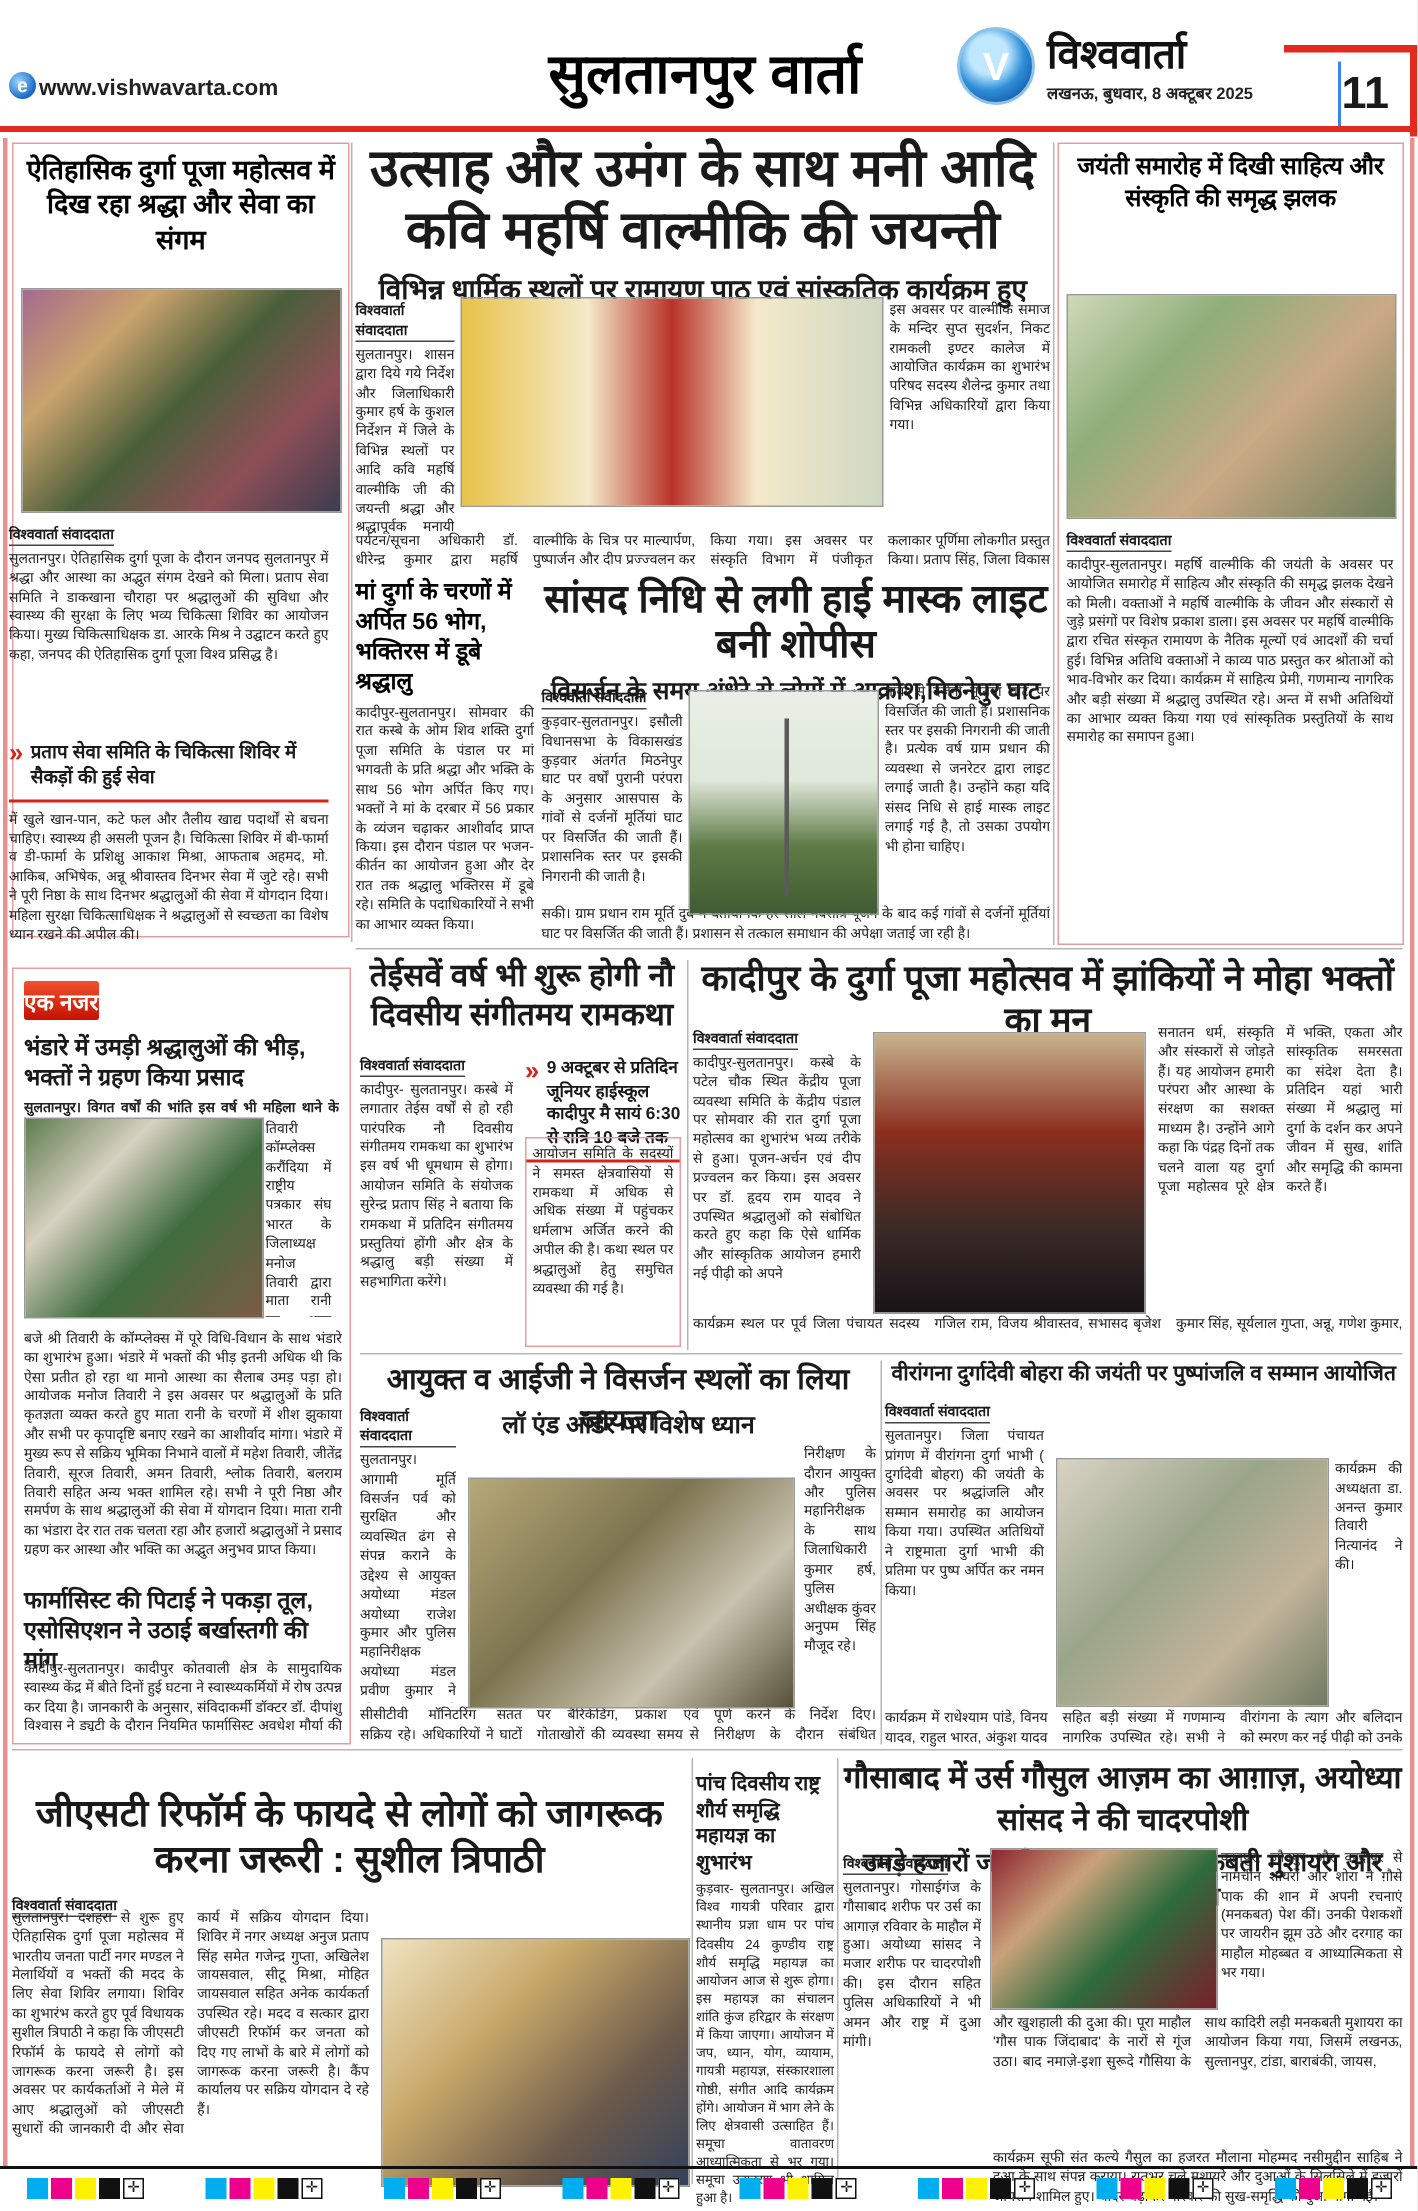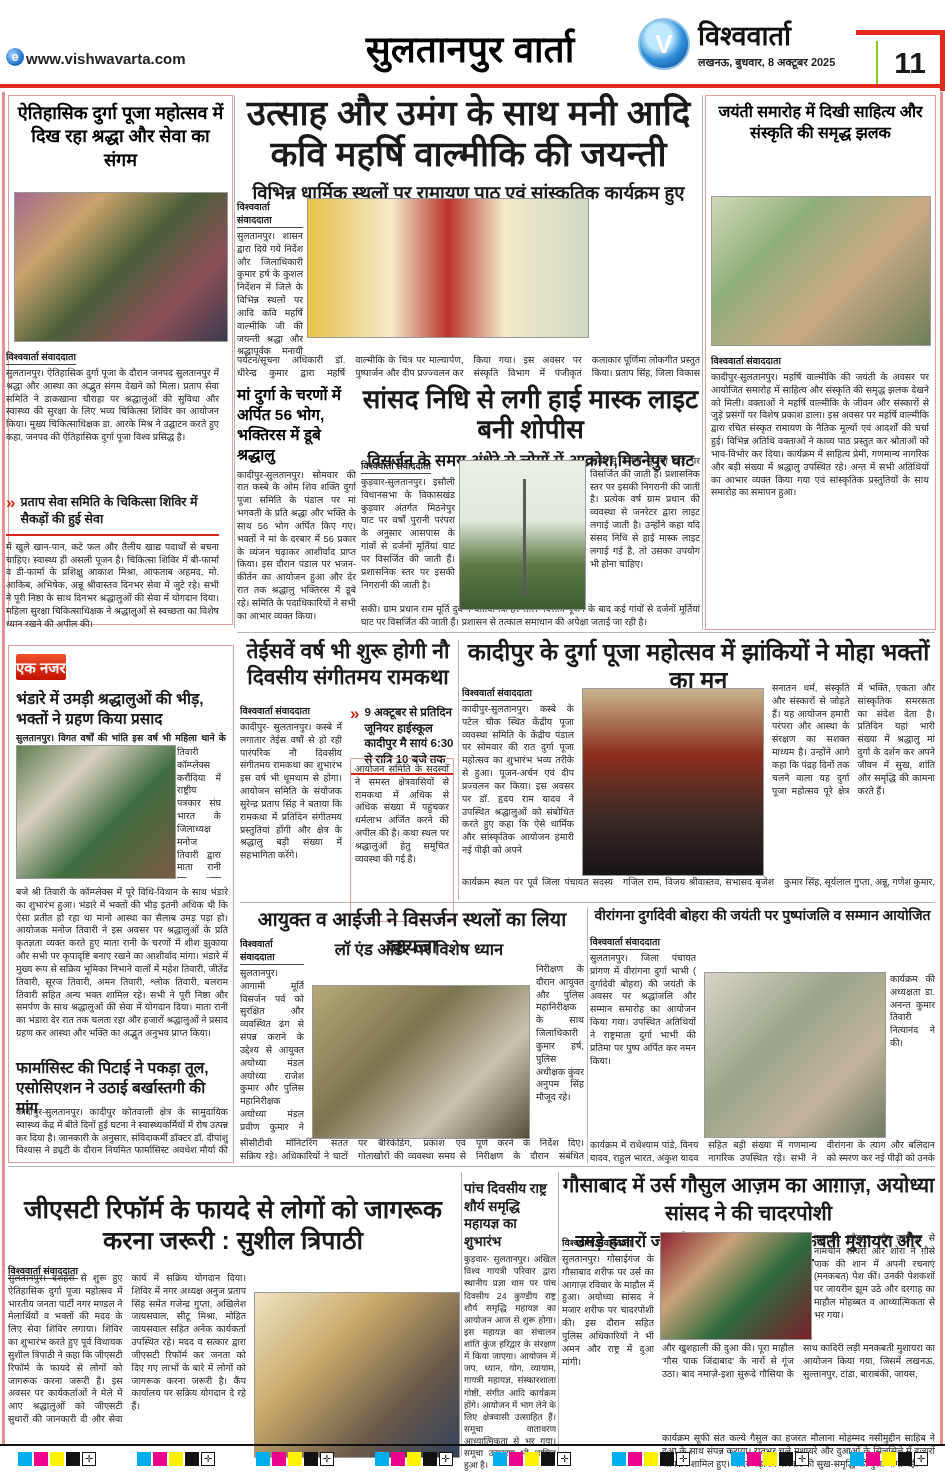--- a/index.html
+++ b/index.html
@@ -18,21 +18,21 @@
      background:radial-gradient(circle at 35% 35%,#9ad4ff,#1769c4 70%);color:#fff;font-weight:bold;
      font-size:13px;text-align:center;line-height:18px;}
   #hdr-title{position:absolute;left:300px;top:22px;width:340px;text-align:center;font-size:37px;font-weight:bold;color:#000;}
   #hdr-logo{position:absolute;left:638px;top:14px;width:230px;height:64px;}
   #logo-globe{position:absolute;left:0;top:4px;width:48px;height:48px;border-radius:50%;
      background:radial-gradient(circle at 40% 35%,#bfe8ff 0 30%,#2e8fd8 55%,#1b5fae 80%);
      border:2px solid #8ec3e8;color:#fff;font-weight:bold;font-size:26px;text-align:center;line-height:48px;}
   #logo-name{position:absolute;left:60px;top:2px;font-size:27px;font-weight:bold;color:#111;}
   #logo-date{position:absolute;left:60px;top:40px;font-size:11px;font-weight:bold;color:#222;}
   #pgnum-box{position:absolute;left:856px;top:30px;width:84px;height:56px;border-top:5px solid #e22b1e;border-right:5px solid #e22b1e;}
-  #pgnum{position:absolute;right:14px;top:6px;font-size:30px;font-weight:bold;border-left:2px solid #84cc16;padding-left:16px;line-height:44px;}
+  #pgnum{position:absolute;right:14px;top:6px;font-size:30px;font-weight:bold;border-left:2px solid #3b82f6;padding-left:0;line-height:44px;}
   #hdr-rule{position:absolute;left:0;top:84px;width:945px;height:4px;background:#e22b1e;}
   .edge{position:absolute;top:92px;width:3px;height:1352px;background:#e98f8f;}
   
   .vline{position:absolute;width:1px;background:#b5b5b5;}
   .hline{position:absolute;height:1px;background:#b5b5b5;}
   
   .pinkbox{position:absolute;border:1.5px solid #e59d9d;background:#fff;}
   #artA{left:8px;top:95px;width:225px;height:530px;padding:4px 6px;box-sizing:border-box;}
   #artA .head{font-size:18px;line-height:1.3;margin:2px 0 6px;}
   #artA-photo{left:14px;top:192px;width:212px;height:148px;}
@@ -64,21 +64,21 @@
   #ekbox{left:8px;top:645px;width:226px;height:518px;padding:6px 7px;box-sizing:border-box;}
   #eklabel{display:inline-block;background:linear-gradient(180deg,#f05030,#c41200);color:#fff;
       font-size:15px;font-weight:bold;padding:3px 0;border-radius:2px;margin:2px 0 6px;}
   .ekhead{font-size:15.5px;font-weight:bold;line-height:1.3;margin:3px 0;}
   #ek-photo{left:16px;top:745px;width:158px;height:132px;}
   #ek-sidetxt{position:absolute;left:168px;top:100px;width:44px;height:132px;}
   
   #artF{position:absolute;left:240px;top:638px;width:216px;height:262px;}
   #artF .head{font-size:21px;line-height:1.25;text-align:center;font-weight:bold;}
   #artF-colL{position:absolute;left:0;top:62px;width:102px;height:198px;}
-  #artF-panel{position:absolute;left:110px;top:120px;width:104px;height:164px;border:1.5px solid #e59d9d;padding:4px;box-sizing:border-box;}
+  #artF-panel{position:absolute;left:110px;top:120px;width:104px;height:140px;border:1.5px solid #e59d9d;padding:4px;box-sizing:border-box;}
   #artF-pq{position:absolute;left:110px;top:58px;width:104px;}
   
   #artG{position:absolute;left:462px;top:638px;width:473px;height:262px;}
   #artG .head{font-size:23.5px;line-height:1.2;text-align:center;font-weight:bold;}
   #artG-colL{position:absolute;left:0;top:44px;width:112px;height:214px;}
   #artG-photo{left:582px;top:688px;width:180px;height:186px;}
   #artG-colR{position:absolute;left:310px;top:44px;width:163px;height:214px;column-count:2;column-gap:8px;}
   #artG-bottom{position:absolute;left:0;top:238px;width:473px;height:24px;column-count:3;column-gap:10px;}
   
   #artH{position:absolute;left:240px;top:905px;width:344px;height:260px;}
@@ -175,20 +175,23 @@
     <div class="body-txt" style="height:96px;">में खुले खान-पान, कटे फल और तैलीय खाद्य पदार्थों से बचना चाहिए। स्वास्थ्य ही असली पूजन है। चिकित्सा शिविर में बी-फार्मा व डी-फार्मा के प्रशिक्षु आकाश मिश्रा, आफताब अहमद, मो. आकिब, अभिषेक, अन्नू श्रीवास्तव दिनभर सेवा में जुटे रहे। सभी ने पूरी निष्ठा के साथ दिनभर श्रद्धालुओं की सेवा में योगदान दिया। महिला सुरक्षा चिकित्साधिक्षक ने श्रद्धालुओं से स्वच्छता का विशेष ध्यान रखने की अपील की।</div>
   </div>
 
   <div id="artB">
     <div class="head">उत्साह और उमंग के साथ मनी आदि कवि महर्षि वाल्मीकि की जयन्ती</div>
     <div class="sub">विभिन्न धार्मिक स्थलों पर रामायण  पाठ एवं सांस्कृतिक कार्यक्रम हुए आयोजित</div>
     <div id="artB-colL">
       <span class="byline">विश्ववार्ता संवाददाता</span>
       <div class="body-txt" style="height:126px;">सुलतानपुर। शासन द्वारा दिये गये निर्देश और जिलाधिकारी कुमार हर्ष के कुशल निर्देशन में जिले के विभिन्न स्थलों पर आदि कवि महर्षि वाल्मीकि जी की जयन्ती श्रद्धा और श्रद्धापूर्वक मनायी गयी।</div>
     </div>
+    <div id="artB-colR">
+      <div class="body-txt" style="height:150px;">इस अवसर पर वाल्मीकि समाज के मन्दिर सुप्त सुदर्शन, निकट रामकली इण्टर कालेज में आयोजित कार्यक्रम का शुभारंभ परिषद सदस्य शैलेन्द्र कुमार तथा विभिन्न अधिकारियों द्वारा किया गया।</div>
+    </div>
     <div id="artB-bottom" class="body-txt">पर्यटन/सूचना अधिकारी डॉ. धीरेन्द्र कुमार द्वारा महर्षि वाल्मीकि के चित्र पर माल्यार्पण, पुष्पार्जन और दीप प्रज्ज्वलन कर किया गया। इस अवसर पर संस्कृति विभाग में पंजीकृत कलाकार पूर्णिमा लोकगीत प्रस्तुत किया। प्रताप सिंह, जिला विकास अधिकारी गजेन्द्र तिवारी, जिला अर्थ एवं संख्या अधिकारी ददन कुमार, जिला प्रोबेशन अधिकारी योगी वर्मा आदि उपस्थित रहे। सभी ने महर्षि वाल्मीकि के बताए गए नैतिक मूल्यों, आदर्शों और उनके जीवन की प्रासंगिकता पर प्रकाश डाला। आयोजन में वाल्मीकि समाज के लोग और अन्य सम्बन्धित नागरिक उपस्थित रहे और महर्षि वाल्मीकि द्वारा रचित संस्कृत रामायण के नैतिक मूल्यों एवं आदर्शों पर विशेष प्रकाश डाला गया।</div>
   </div>
   <div id="artB-photo" class="photo ph-tent"></div>
 
   <div id="artB2">
     <div class="head hl">मां दुर्गा के चरणों में अर्पित 56 भोग, भक्तिरस में डूबे श्रद्धालु</div>
     <div class="body-txt" style="height:186px;">कादीपुर-सुलतानपुर। सोमवार की रात कस्बे के ओम शिव शक्ति दुर्गा पूजा समिति के पंडाल पर मां भगवती के प्रति श्रद्धा और भक्ति के साथ 56 भोग अर्पित किए गए। भक्तों ने मां के दरबार में 56 प्रकार के व्यंजन चढ़ाकर आशीर्वाद प्राप्त किया। इस दौरान पंडाल पर भजन-कीर्तन का आयोजन हुआ और देर रात तक श्रद्धालु भक्तिरस में डूबे रहे। समिति के पदाधिकारियों ने सभी का आभार व्यक्त किया।</div>
   </div>
 
   <div id="artB3">

